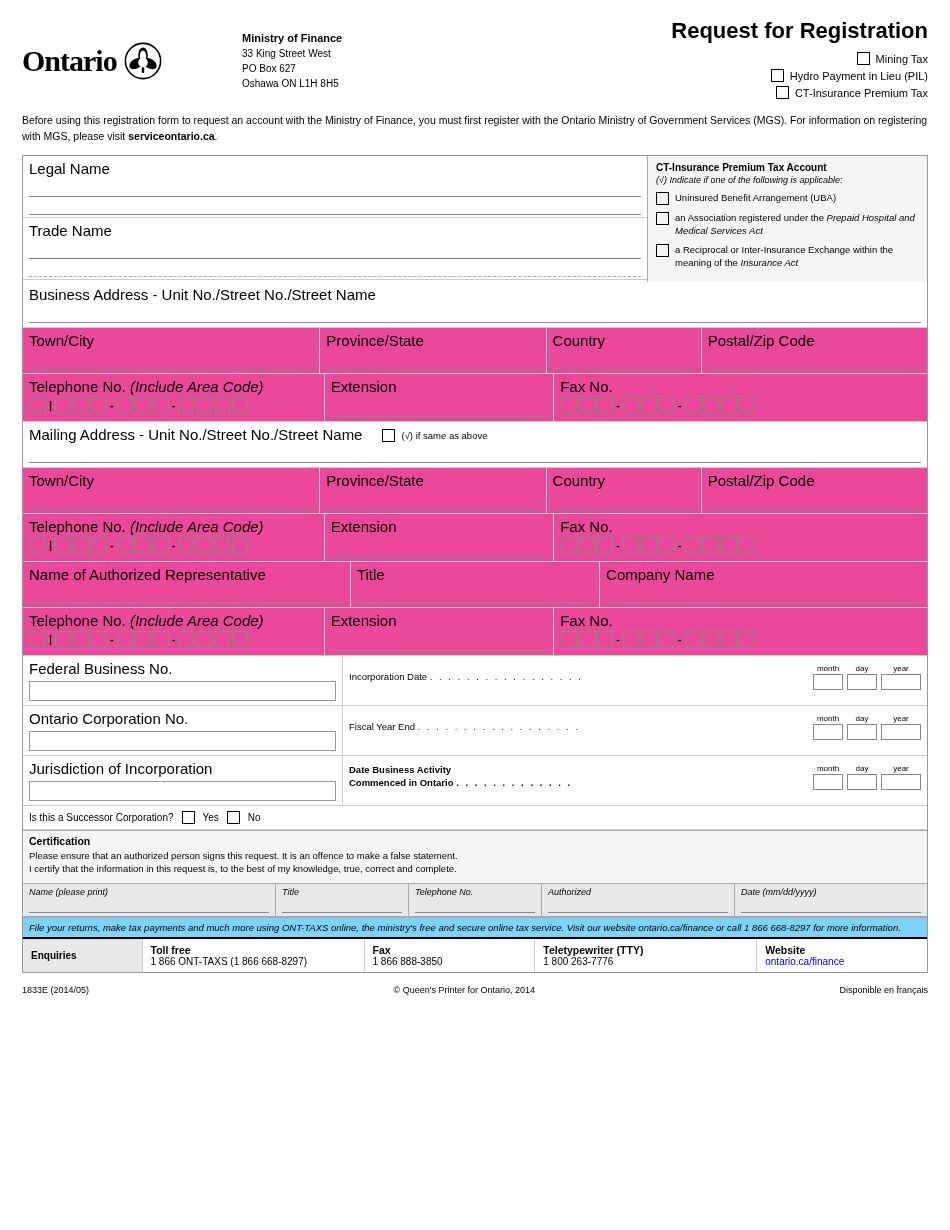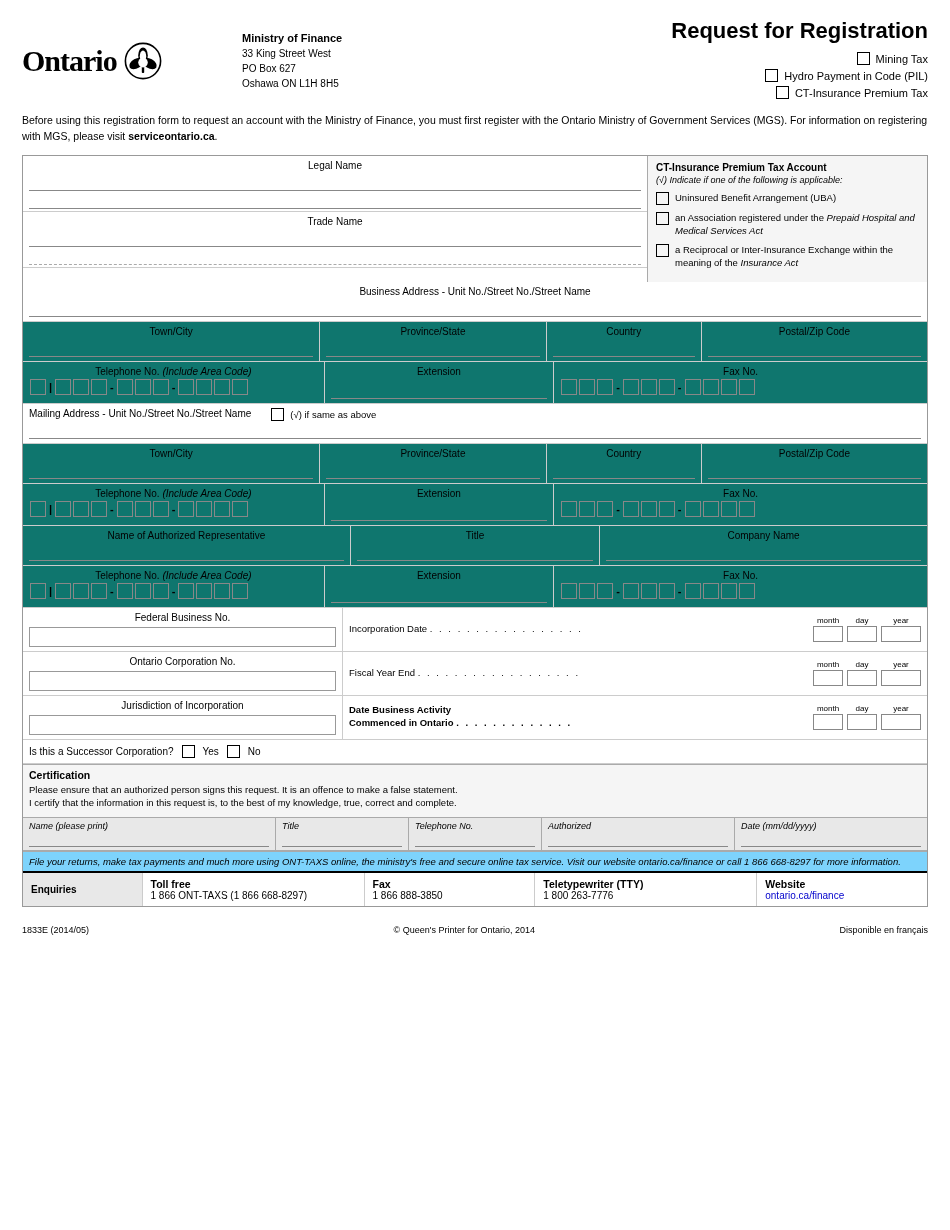--- a/index.html
+++ b/index.html
@@ -112,43 +112,42 @@
       align-items: flex-start;
       margin-bottom: 6px;
       font-size: 9.5px;
       line-height: 1.4;
     }
     .right-panel .ct-item .checkbox-box {
       margin-top: 1px;
       flex-shrink: 0;
     }
     .field-label {
-      font-size: 10px;
+      font-size: 15px;
       color: #000;
       margin-bottom: 2px;
-      text-align: center;
     }
     .field-label em {
       font-style: italic;
     }
     .field-input-line {
       border-bottom: 1px solid #888;
       min-height: 18px;
       margin-bottom: 2px;
     }
     .field-input-line2 {
       border-bottom: 1px solid #888;
       min-height: 16px;
       margin-top: 2px;
     }
     
     .row-section {
       display: flex;
       border-bottom: 1px solid #ccc;
-      background: #0f766e;
+      background: #ec4899;
     }
     .col-field {
       padding: 4px 6px 2px 6px;
       border-right: 1px solid #ccc;
     }
     .col-field:last-child {
       border-right: none;
     }
     
     .phone-boxes {
@@ -311,21 +310,21 @@
     }
     .enq-link {
       color: #0000cc;
       text-decoration: none;
     }
     
     .page-footer {
       display: flex;
       justify-content: space-between;
       font-size: 9px;
-      margin-top: 18px;
+      margin-top: 12px;
       color: #000;
     }
     .dots {
       letter-spacing: 2px;
       font-size: 9.5px;
     }
     
     .form-outer {
       background: #e8e8e8;
       border: 1px solid #999;
@@ -372,21 +371,21 @@
       <div>Oshawa ON  L1H 8H5</div>
     </div>
     <div class="title-area">
       <h1>Request for Registration</h1>
       <div class="checkbox-row">
         <span class="checkbox-box"></span>
         <span>Mining Tax</span>
       </div>
       <div class="checkbox-row">
         <span class="checkbox-box"></span>
-        <span>Hydro Payment in Code (PIL)</span>
+        <span>Hydro Payment in Lieu (PIL)</span>
       </div>
       <div class="checkbox-row">
         <span class="checkbox-box"></span>
         <span>CT-Insurance Premium Tax</span>
       </div>
     </div>
   </div>
 
   <div class="intro-text">
     <span>Before using this registration form to request an account with the Ministry of Finance, you must first register with the Ontario Ministry of Government Services (MGS). For information on registering with MGS, please visit </span><b>serviceontario.ca</b><span>.</span>

